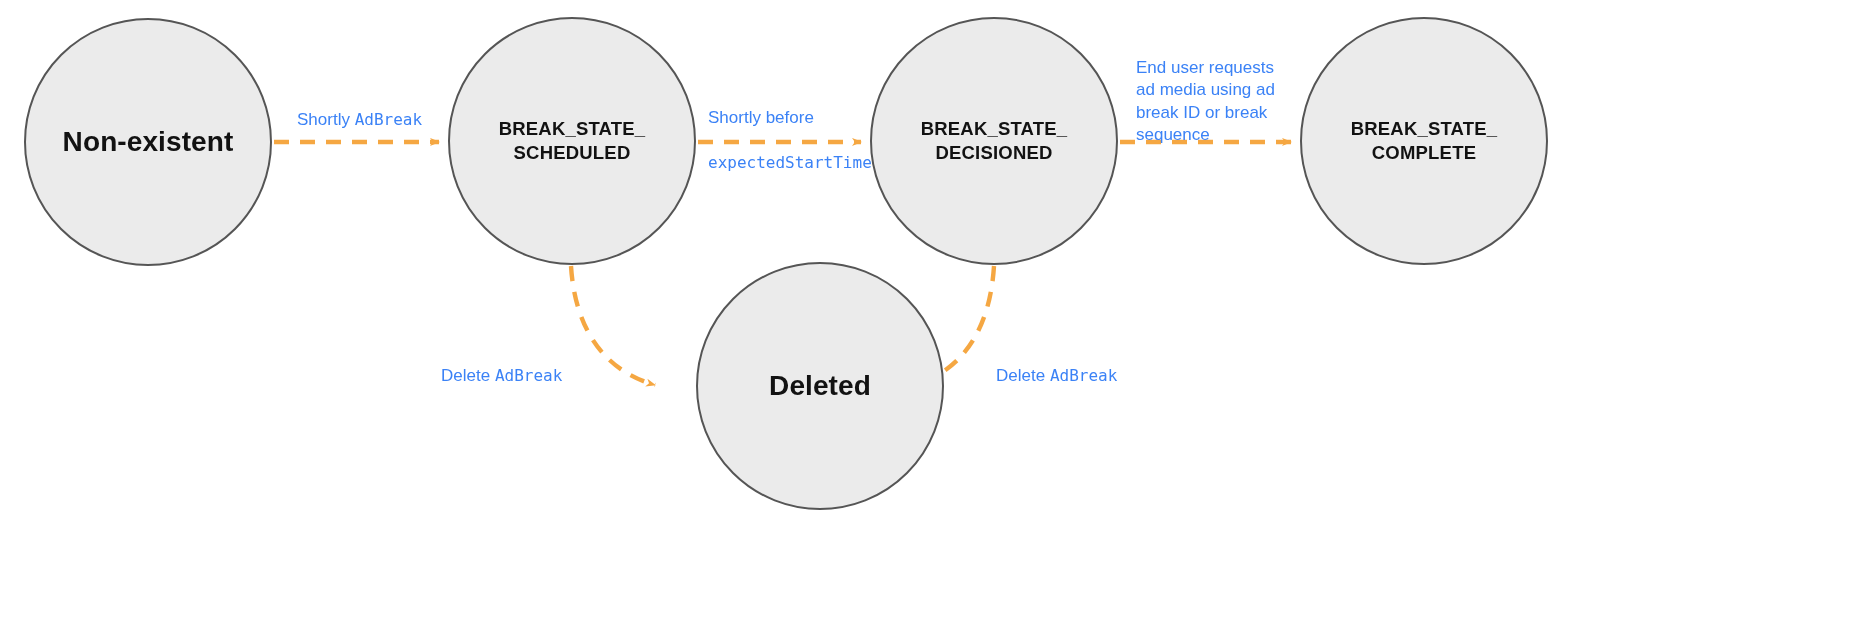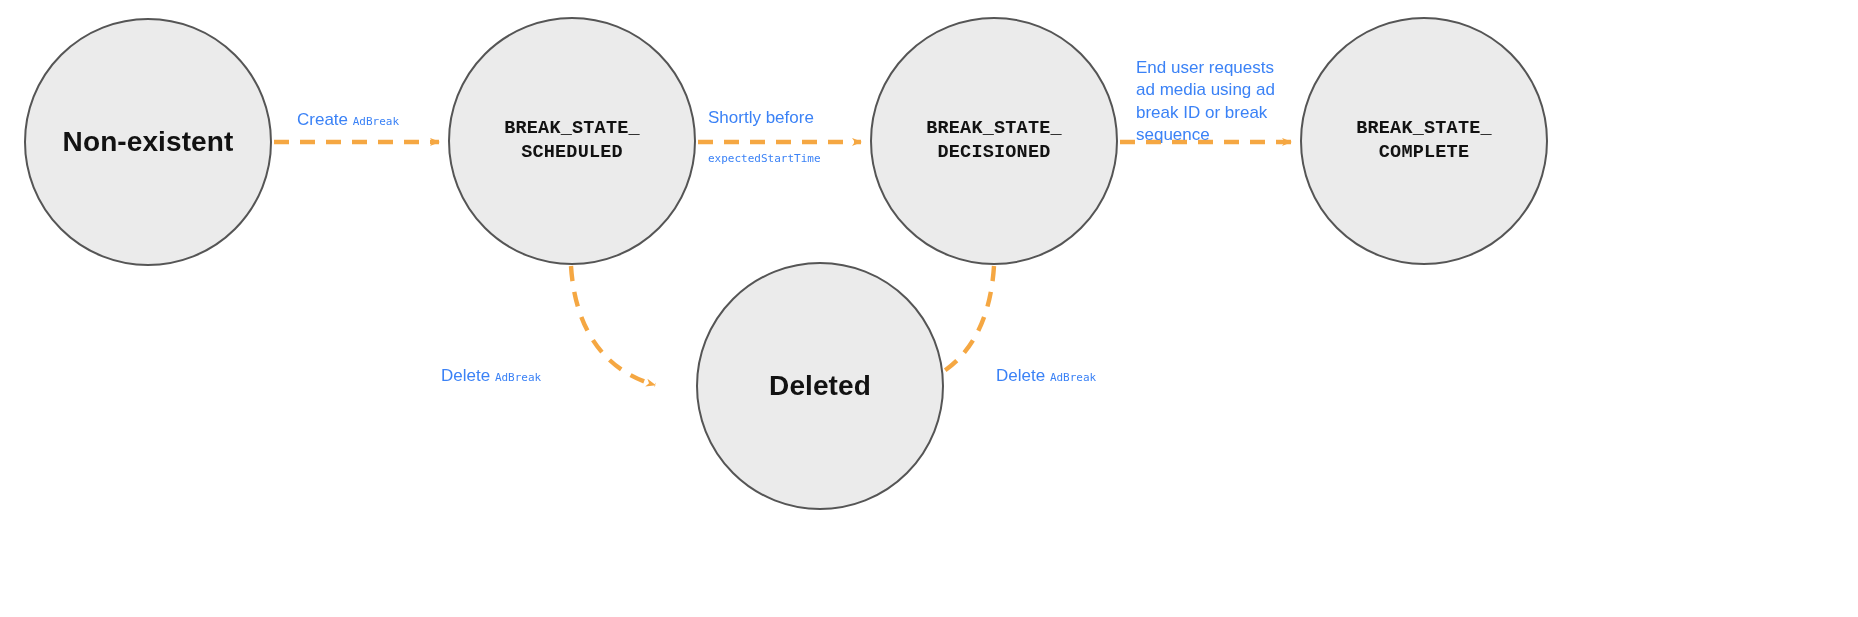--- a/index.html
+++ b/index.html
@@ -44,41 +44,41 @@
     line-height: 1.28;
     white-space: pre-line;
     padding: 0 8px;
   }
   .node-label.sans {
     font-family: "Liberation Sans", sans-serif;
     font-size: 28px;
     letter-spacing: 0.1px;
   }
   .node-label.mono {
-    font-family: Liberation Mono, monospace;
+    font-family: Liberation Sans, sans-serif;
     font-size: 18.5px;
     letter-spacing: 0.2px;
   }
   .edge-label {
     position: absolute;
     color: #3b82f6;
     font-size: 17px;
     line-height: 1.33;
     white-space: pre-line;
   }
   .edge-label.sans {
     font-family: "Liberation Sans", sans-serif;
   }
   .edge-label .mix-sans {
     font-family: "Liberation Sans", sans-serif;
     font-size: 17px;
   }
   .edge-label .mix-mono {
     font-family: "DejaVu Sans Mono", monospace;
-    font-size: 11px;
+    font-size: 16px;
     text-align: center;
   }
 </style>
 </head>
 <body>
 
 <div id="canvas">
 
   <svg id="edge-layer" viewBox="0 0 1858 617">
     <defs>
@@ -113,21 +113,21 @@
   <div class="node" style="left:1300px; top:17px; width:248px; height:248px;">
     <div class="node-label mono">BREAK_STATE_
 COMPLETE</div>
   </div>
 
   <div class="node" style="left:696px; top:262px; width:248px; height:248px;">
     <div class="node-label sans">Deleted</div>
   </div>
 
   <div class="edge-label" style="left:297px; top:86px;">
-    <span class="mix-sans">Create </span><span class="mix-mono">AdBreak</span>
+    <span class="mix-sans">Shortly </span><span class="mix-mono">AdBreak</span>
   </div>
 
   <div class="edge-label" style="left:708px; top:84px;">
     <div class="mix-sans">Shortly before</div>
     <div class="mix-mono">expectedStartTime</div>
   </div>
 
   <div class="edge-label sans" style="left:1136px; top:34px;">
     <span>End user requests
 ad media using ad

